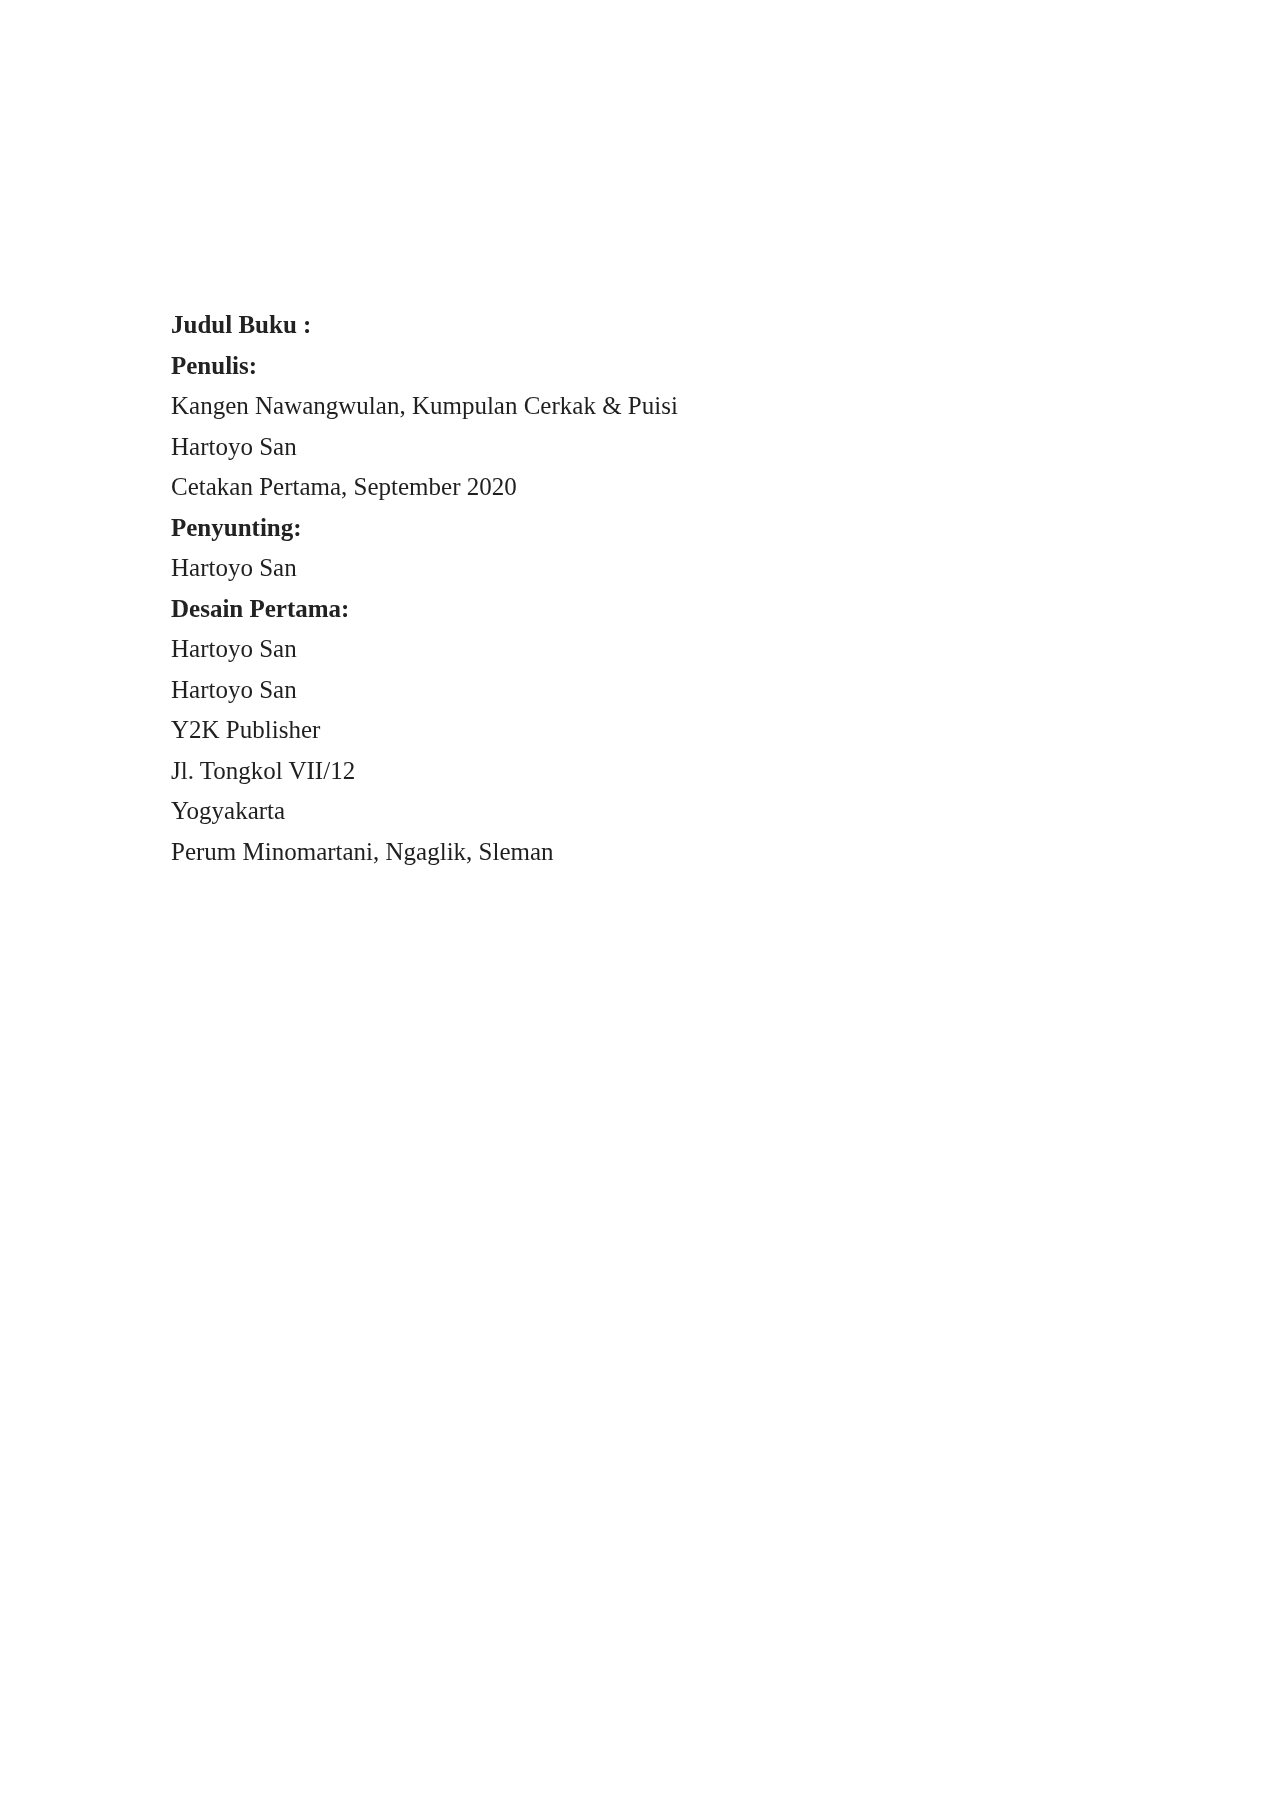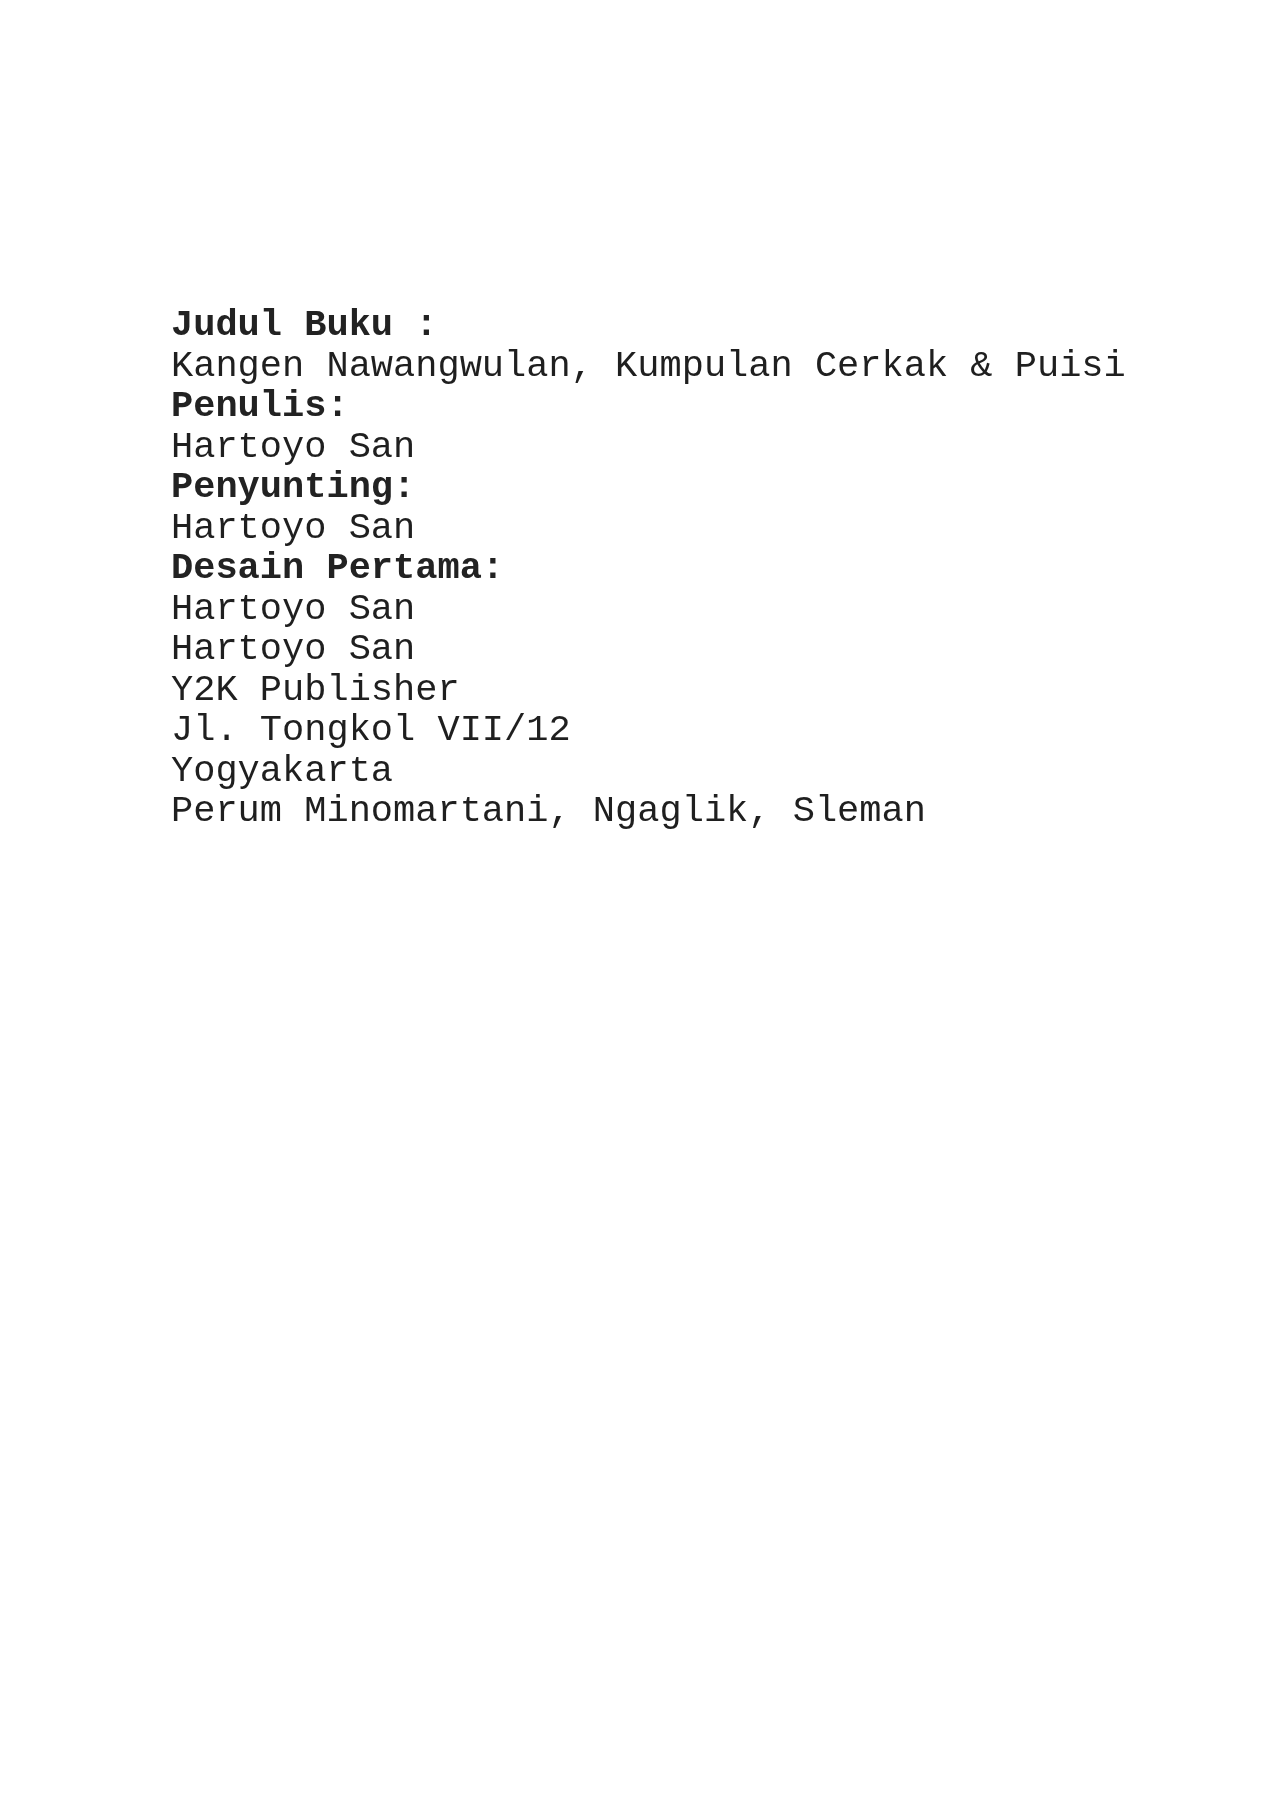--- a/index.html
+++ b/index.html
@@ -10,45 +10,46 @@
   body {
     width: 1269px;
     height: 1800px;
     position: relative;
     overflow: hidden;
   }
   .colophon {
     position: absolute;
     left: 171px;
     top: 305px;
-    font-family: Liberation Mono, monospace;
-    font-size: 37px;
+    font-family: Liberation Serif, serif;
+    font-size: 25px;
     color: #1f1f1f;
   }
   .line {
     height: 40.5px;
     line-height: 40.5px;
     white-space: nowrap;
   }
   .label {
     font-weight: bold;
     color: #222222;
   }
   .value {
     font-weight: normal;
   }
 </style>
 </head>
 <body>
 
 <div class="colophon">
   <div class="line label">Judul Buku :</div>
+  <div class="line label">Penulis:</div>
   <div class="line value">Kangen Nawangwulan, Kumpulan Cerkak &amp; Puisi</div>
-  <div class="line label">Penulis:</div>
   <div class="line value">Hartoyo San</div>
+  <div class="line value">Cetakan Pertama, September 2020</div>
   <div class="line label">Penyunting:</div>
   <div class="line value">Hartoyo San</div>
   <div class="line label">Desain Pertama:</div>
   <div class="line value">Hartoyo San</div>
   <div class="line value">Hartoyo San</div>
   <div class="line value">Y2K Publisher</div>
   <div class="line value">Jl. Tongkol VII/12</div>
   <div class="line value">Yogyakarta</div>
   <div class="line value">Perum Minomartani, Ngaglik, Sleman</div>
 </div>

